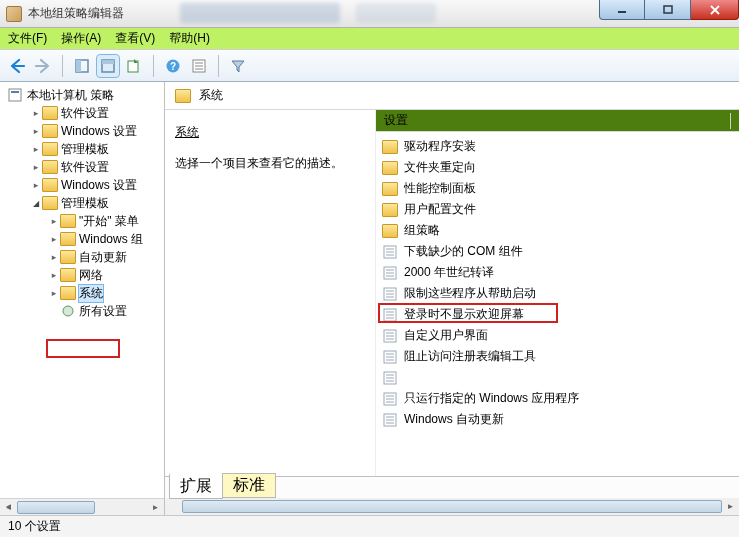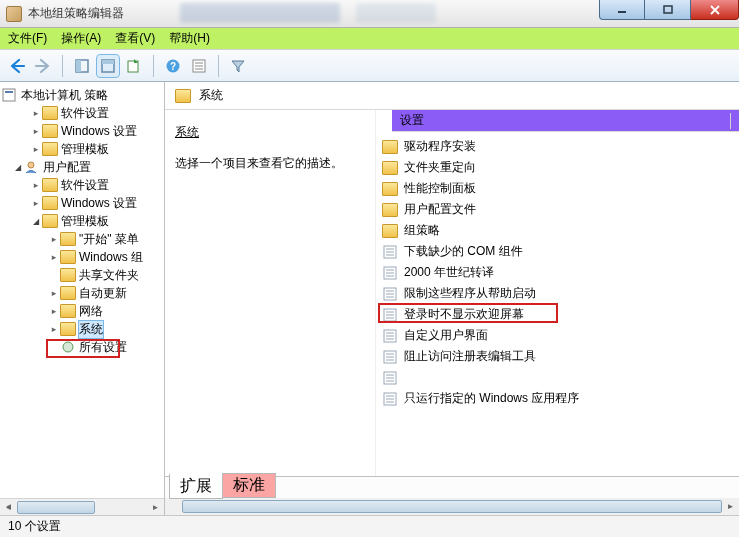--- a/index.html
+++ b/index.html
@@ -49,31 +49,31 @@
 
 .right-pane { flex:1; display:flex; flex-direction:column; }
 .right-header { height:28px; background:#fff; border-bottom:1px solid #d8d8d8; display:flex; align-items:center; padding:0 10px; }
 .right-header .ico { width:16px; height:14px; margin-right:8px; }
 .right-header .title { font-size:12px; }
 
 .right-body { flex:1; display:flex; position:relative; }
 .desc-col { width:210px; padding:14px 10px; font-size:12px; }
 .headline { text-decoration: underline; }
 .list-col { flex:1; border-left:1px solid #eee; position:relative; }
-.col-head { height:22px; border-bottom:1px solid #d8d8d8; display:flex; align-items:center; padding:0 8px; font-size:12px; background:#8b5cf6;margin-left:16px; }
+.col-head { height:22px; border-bottom:1px solid #d8d8d8; display:flex; align-items:center; padding:0 8px; font-size:12px; background:#4d7c0f; }
 .col-head .sep { margin-left:auto; width:1px; height:16px; background:#d0d0d0; }
 .list-body { padding:4px 0; font-size:12px; position:relative; }
 .list-row { display:flex; align-items:center; height:21px; padding:0 6px; }
 .list-row .ico { width:16px; height:14px; margin-right:6px; }
 .setting-ico { display:inline-flex; align-items:center; justify-content:center; width:16px; height:14px; }
 .setting-ico svg { }
 
 .tab-strip { height:22px; border-top:1px solid #c0c0c0; display:flex; align-items:flex-end; padding:0 4px; font-size:16px; background:#fcfcfc; }
 .tab { padding:1px 10px; border:1px solid #b8b8b8; border-top:2px solid #fff; background:#fff; margin-right:-1px; position:relative; top:1px; }
-.tab.inactive { background:#fca5a5; border-top:1px solid #b8b8b8; top:0; }
+.tab.inactive { background:#fef9c3; border-top:1px solid #b8b8b8; top:0; }
 
 
 .statusbar { height:22px; border-top:1px solid #c8c8c8; display:flex; align-items:center; padding:0 8px; font-size:12px; background:#f4f4f4; }
 
 
 .chev::before { content:"▸"; }
 .chev.open::before { content:"◢"; font-size:8px; color:#444; }
 </style>
 </head>
 <body>
@@ -160,21 +160,21 @@
     <svg width="16" height="16">
         <path d="M2 3 H14 L9 9 V14 L7 12 V9 Z" fill="#b8d0e0" stroke="#5a7a9a"></path>
       </svg>
   </div>
 </div>
 
 <div class="main">
 
   <div class="tree-pane">
     <div class="tree-scroll">
-      <div class="tree-item" style="padding-left:2px">
+      <div class="tree-item" style="padding-left:8px">
         <span class="ico">
             <svg width="16" height="14">
               <rect x="1" y="1" width="12" height="12" fill="#fff" stroke="#888"></rect>
               <rect x="3" y="3" width="8" height="2" fill="#5a7aaa"></rect>
             </svg>
           </span>
         <span class="lbl">本地计算机 策略</span>
       </div>
       <div class="tree-item" style="padding-left:30px">
           <span class="tw chev"></span>
@@ -184,30 +184,20 @@
       <div class="tree-item" style="padding-left:30px">
           <span class="tw chev"></span>
           <span class="ico folder-ico"></span>
           <span class="lbl">Windows 设置</span>
         </div>
       <div class="tree-item" style="padding-left:30px">
           <span class="tw chev"></span>
           <span class="ico folder-ico"></span>
           <span class="lbl">管理模板</span>
         </div>
-      <div class="tree-item" style="padding-left:12px">
-        <span class="tw chev open"></span>
-        <span class="ico">
-            <svg width="16" height="14">
-              <circle cx="7" cy="5" r="3" fill="#f4c890" stroke="#b8884a"></circle>
-              <path d="M2 13 Q7 8 12 13" fill="#6aa0d8" stroke="#3a6aaa"></path>
-            </svg>
-          </span>
-        <span class="lbl">用户配置</span>
-      </div>
       <div class="tree-item" style="padding-left:30px">
           <span class="tw chev"></span>
           <span class="ico folder-ico"></span>
           <span class="lbl">软件设置</span>
         </div>
       <div class="tree-item" style="padding-left:30px">
           <span class="tw chev"></span>
           <span class="ico folder-ico"></span>
           <span class="lbl">Windows 设置</span>
         </div>
@@ -218,24 +208,20 @@
         </div>
       <div class="tree-item" style="padding-left:48px">
           <span class="tw chev"></span>
           <span class="ico folder-ico"></span>
           <span class="lbl">"开始" 菜单</span>
         </div>
       <div class="tree-item" style="padding-left:48px">
           <span class="tw chev"></span>
           <span class="ico folder-ico"></span>
           <span class="lbl">Windows 组</span>
-        </div>
-      <div class="tree-item" style="padding-left:60px">
-          <span class="ico folder-ico"></span>
-          <span class="lbl">共享文件夹</span>
         </div>
       <div class="tree-item" style="padding-left:48px">
           <span class="tw chev"></span>
           <span class="ico folder-ico"></span>
           <span class="lbl">自动更新</span>
         </div>
       <div class="tree-item" style="padding-left:48px">
           <span class="tw chev"></span>
           <span class="ico folder-ico"></span>
           <span class="lbl">网络</span>
@@ -381,20 +367,31 @@
               <span class="ico setting-ico">
                 <svg width="14" height="14">
                   <rect x="1" y="1" width="12" height="12" fill="#fff" stroke="#9aa8b8"></rect>
                   <line x1="3" y1="4" x2="11" y2="4" stroke="#9aa8b8"></line>
                   <line x1="3" y1="7" x2="11" y2="7" stroke="#9aa8b8"></line>
                   <line x1="3" y1="10" x2="11" y2="10" stroke="#9aa8b8"></line>
                 </svg>
               </span>
               <span class="lbl">只运行指定的 Windows 应用程序</span>
             </div>
+            <div class="list-row">
+              <span class="ico setting-ico">
+                <svg width="14" height="14">
+                  <rect x="1" y="1" width="12" height="12" fill="#fff" stroke="#9aa8b8"></rect>
+                  <line x1="3" y1="4" x2="11" y2="4" stroke="#9aa8b8"></line>
+                  <line x1="3" y1="7" x2="11" y2="7" stroke="#9aa8b8"></line>
+                  <line x1="3" y1="10" x2="11" y2="10" stroke="#9aa8b8"></line>
+                </svg>
+              </span>
+              <span class="lbl">Windows 自动更新</span>
+            </div>
           </div>
       </div>
     </div>
     <div class="tab-strip">
       <div class="tab"><span>扩展</span></div>
       <div class="tab inactive"><span>标准</span></div>
       <div style="flex:1"></div>
     </div>
     <div class="h-scroll" style="border-top:none;">
       <div class="sbtn" style="left:0">◄</div>

